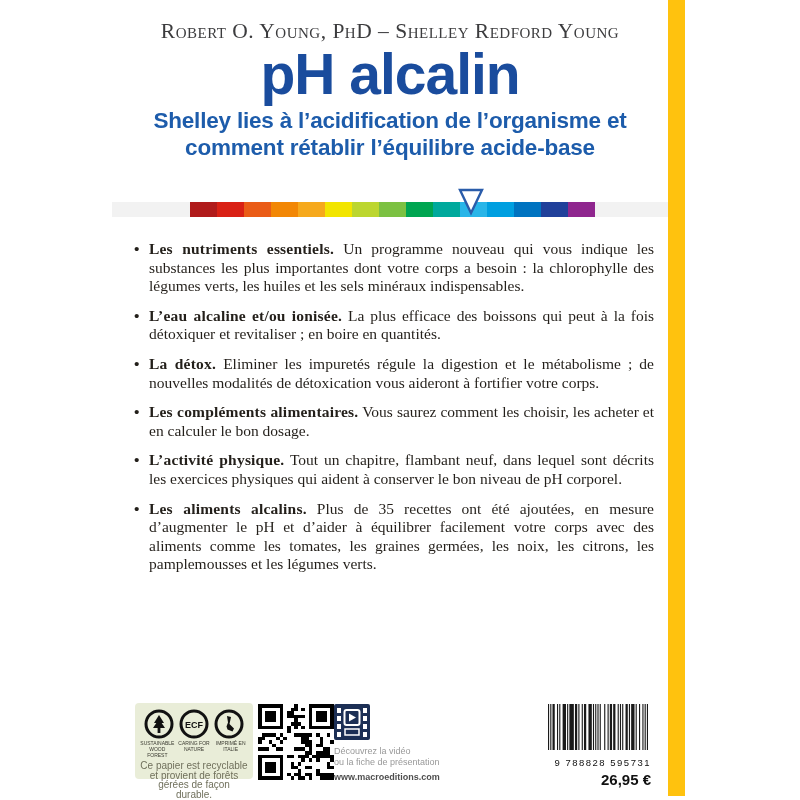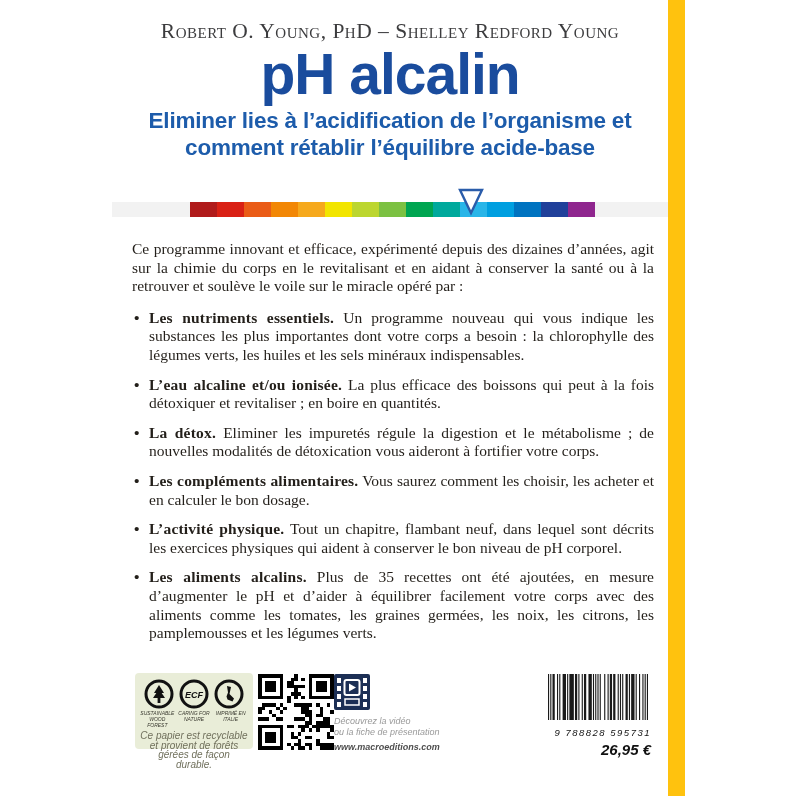--- a/index.html
+++ b/index.html
@@ -23,21 +23,21 @@
 
   
   .body{position:absolute;left:20px;top:240px;width:522px;font-size:15.5px;line-height:18.6px;
         color:#231f1a;text-align:justify;}
   .intro{margin:0 0 13px 0;}
   .bullet{position:relative;padding-left:17px;margin:0 0 11px 0;}
   .bullet .dot{position:absolute;left:2px;top:0;font-weight:bold;}
   .bullet b{letter-spacing:.2px;margin-top:24px;}
 
   
-  .footer{position:absolute;left:0;top:672px;width:556px;height:90px;font-style:italic;}
+  .footer{position:absolute;left:0;top:702px;width:556px;height:90px;}
   .eco-box{position:absolute;left:23px;top:1px;width:118px;height:76px;background:#e9edd8;
            border-radius:4px;text-align:center;}
   .eco-icons{display:flex;justify-content:space-around;padding:6px 6px 0 6px;}
   .eco-label-row{display:flex;justify-content:space-around;padding:1px 4px 0 4px;}
   .eco-label{width:34px;font-family:"Liberation Sans",sans-serif;font-size:5px;line-height:6px;
              color:#3a3a30;text-transform:uppercase;}
   .eco-caption{margin-top:3px;font-family:"Liberation Sans",sans-serif;font-size:10px;
                line-height:9.5px;color:#70705c;padding:0 5px;}
   .qr{position:absolute;left:146px;top:2px;width:76px;height:76px;}
   .video-block{position:absolute;left:222px;top:2px;width:130px;}
@@ -53,21 +53,21 @@
          margin-top:3px;}
 </style>
 </head>
 <body>
 
 <div class="cover">
 
   <div class="authors">Robert O. Young, PhD – Shelley Redford Young</div>
   <h1 class="title">pH alcalin</h1>
   <div class="subtitle">
-    <div>Eliminer lies à l’acidification de l’organisme et</div>
+    <div>Shelley lies à l’acidification de l’organisme et</div>
     <div>comment rétablir l’équilibre acide-base</div>
   </div>
 
   <div class="scale-band">
     <div class="scale-bar">
         <div style="background: rgb(176, 27, 27);"></div>
         <div style="background: rgb(217, 33, 21);"></div>
         <div style="background: rgb(234, 92, 23);"></div>
         <div style="background: rgb(242, 135, 5);"></div>
         <div style="background: rgb(246, 169, 28);"></div>
@@ -81,21 +81,20 @@
         <div style="background: rgb(0, 115, 192);"></div>
         <div style="background: rgb(32, 64, 154);"></div>
         <div style="background: rgb(143, 38, 142);"></div>
       </div>
     <svg class="ph-marker" viewBox="0 0 26 28" id="ph-marker" style="left: 359.475px;">
       <polygon points="2,2 24,2 13,25" fill="#ffffff" stroke="#2a5caa" stroke-width="2.4"></polygon>
     </svg>
   </div>
 
   <div class="body">
-    <p class="intro">Ce programme innovant et efficace, expérimenté depuis des dizaines d’années, agit sur la chimie du corps en le revitalisant et en aidant à conserver la santé ou à la retrouver et soulève le voile sur le miracle opéré par :</p>
 
     <div class="bullet">
       <span class="dot">•</span>
       <b>Les nutriments essentiels.</b>
       <span>Un programme nouveau qui vous indique les substances les plus importantes dont votre corps a besoin : la chlorophylle des légumes verts, les huiles et les sels minéraux indispensables.</span>
     </div>
     <div class="bullet">
       <span class="dot">•</span>
       <b>L’eau alcaline et/ou ionisée.</b>
       <span>La plus efficace des boissons qui peut à la fois détoxiquer et revitaliser ; en boire en quantités.</span>

